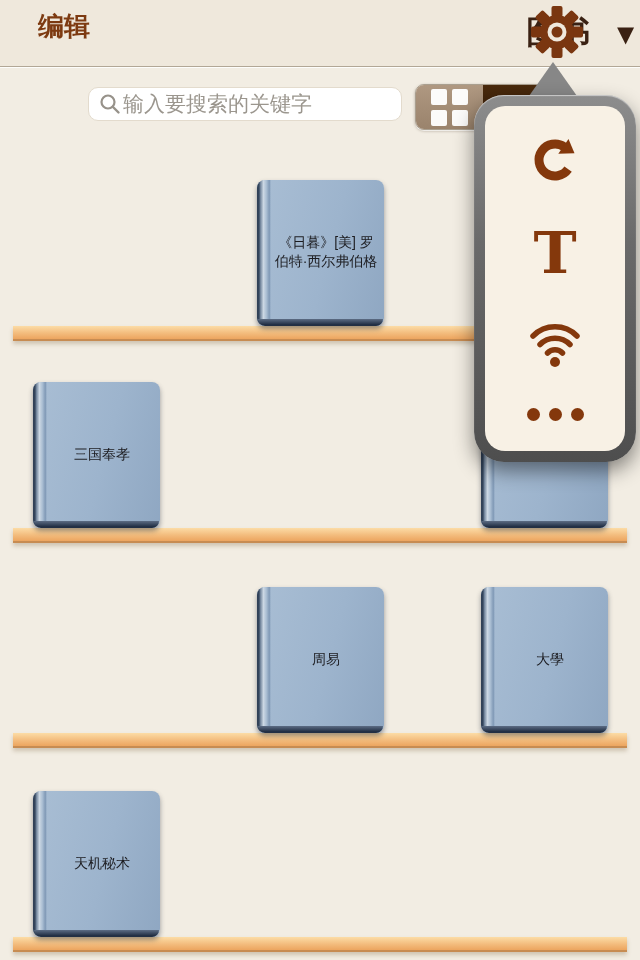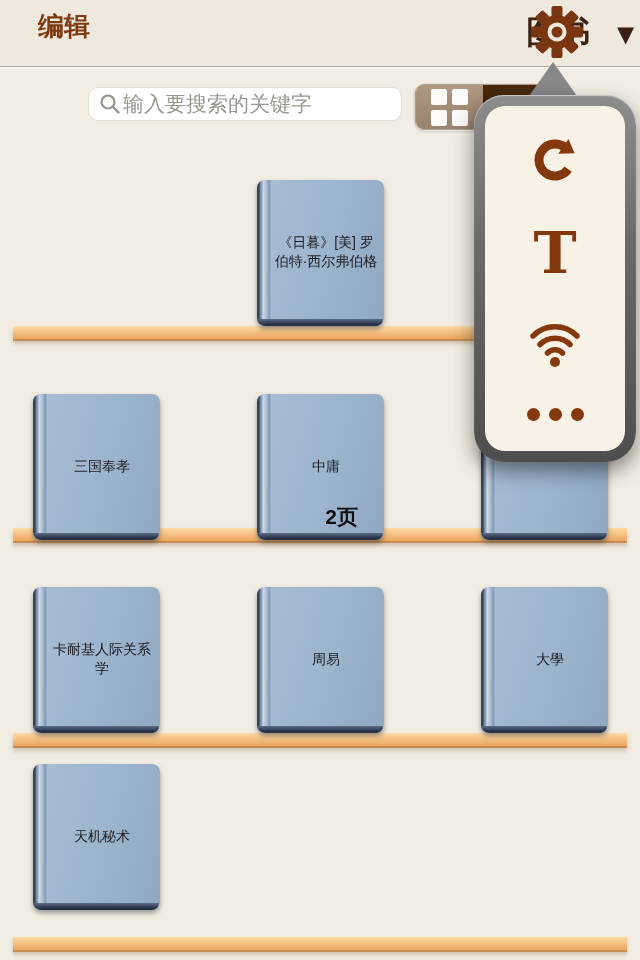--- a/index.html
+++ b/index.html
@@ -83,21 +83,21 @@
     display:flex; align-items:center; justify-content:center;
     text-align:center; font-size:14px; line-height:1.35; color:#1c1c20;
     word-break:break-all;
     margin-top:13px;
   }
   .book .bbadge{
     position:absolute; right:26px; bottom:9px;
     font-size:21px; font-weight:bold; color:#101010;
   }
   .book.c0{left:33px}.book.c1{left:257px}.book.c2{left:481px}
-  .book.r0{top:180px}.book.r1{top:394px}.book.r2{top:587px}.book.r3{top:764px}
+  .book.r0{top:180px}.book.r1{top:382px}.book.r2{top:587px}.book.r3{top:791px}
   
   .pop-arrow{
     position:absolute; left:529px; top:62px; z-index:20;
     width:0; height:0;
     border-left:24px solid transparent; border-right:24px solid transparent;
     border-bottom:34px solid #878787;
   }
   .popover{
     position:absolute; left:474px; top:95px; width:162px; height:367px; z-index:20;
     background:linear-gradient(180deg,#8d8d8d 0%,#6a6a6a 40%,#4e4e4e 100%);
@@ -176,31 +176,24 @@
   <div class="shelf s2"></div>
   <div class="shelf s3"></div>
 
   <div class="book r0 c1">
     <div class="btitle">《日暮》[美] 罗伯特·西尔弗伯格</div>
   </div>
 
   <div class="book r1 c0">
     <div class="btitle">三国奉孝</div>
   </div>
-  <div class="book r1 c1">
-    <div class="btitle">中庸</div>
-    <div class="bbadge">2页</div>
-  </div>
   <div class="book r1 c2">
     <div class="btitle"></div>
   </div>
 
-  <div class="book r2 c0">
-    <div class="btitle">卡耐基人际关系学</div>
-  </div>
   <div class="book r2 c2">
     <div class="btitle">大學</div>
   </div>
   <div class="book r2 c1">
     <div class="btitle">周易</div>
   </div>
 
   <div class="book r3 c0">
     <div class="btitle">天机秘术</div>
   </div>

